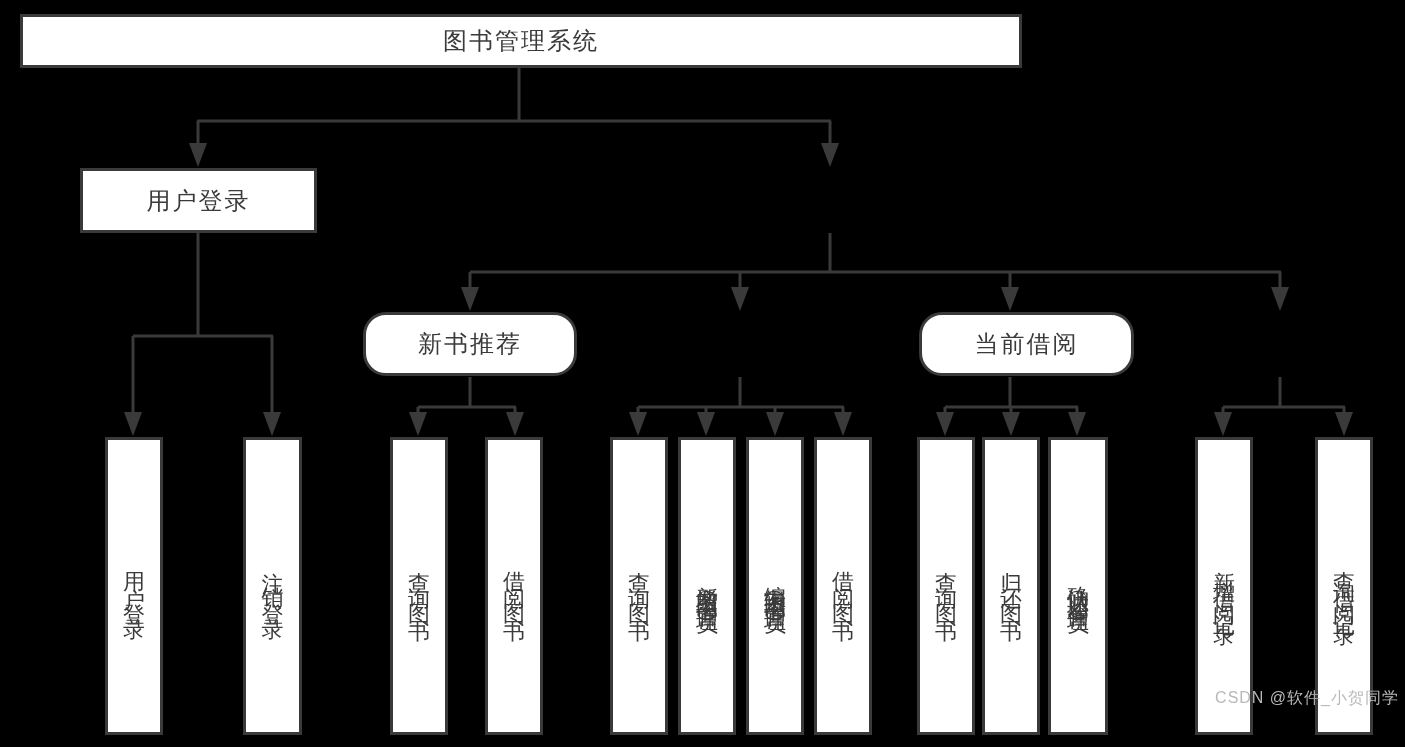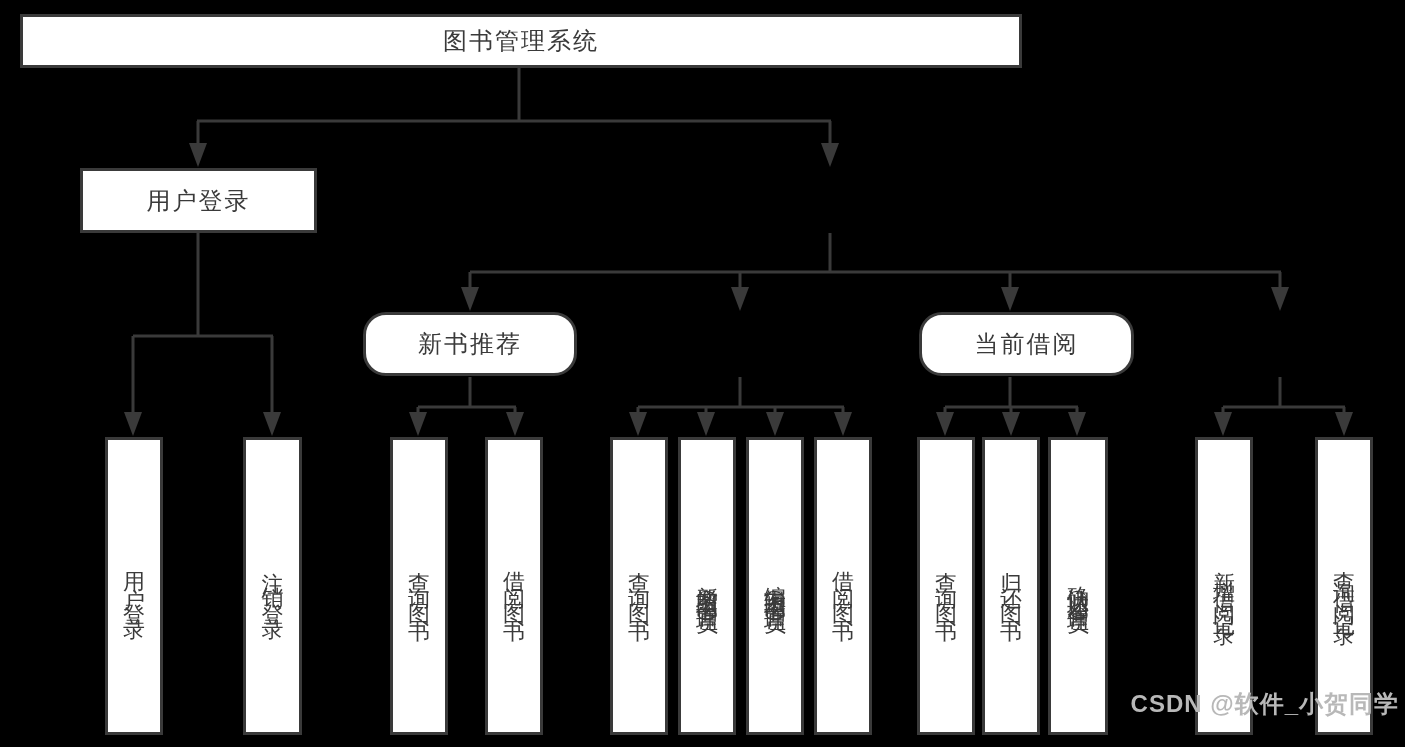--- a/index.html
+++ b/index.html
@@ -32,25 +32,24 @@
     font-size:22px;
     line-height:1;
     color:#3a3a3a;
   }
   .ls4{letter-spacing:16px;}
   .ls6{letter-spacing:11px;}
   .ls9{letter-spacing:4px;}
   #watermark{
     position:absolute;
     top:688px;right:6px;
-    font-size:24px;
+    font-size:16px;
     color:#b8b8b8;
     letter-spacing:1px;
     z-index:5;
-    font-weight:bold;
   }
 </style>
 </head>
 <body>
 
 <div id="stage">
 
   <svg id="connectors" viewBox="0 0 1405 747" xmlns="http://www.w3.org/2000/svg">
     <g stroke="#3a3a3a" stroke-width="3" fill="none">
 

